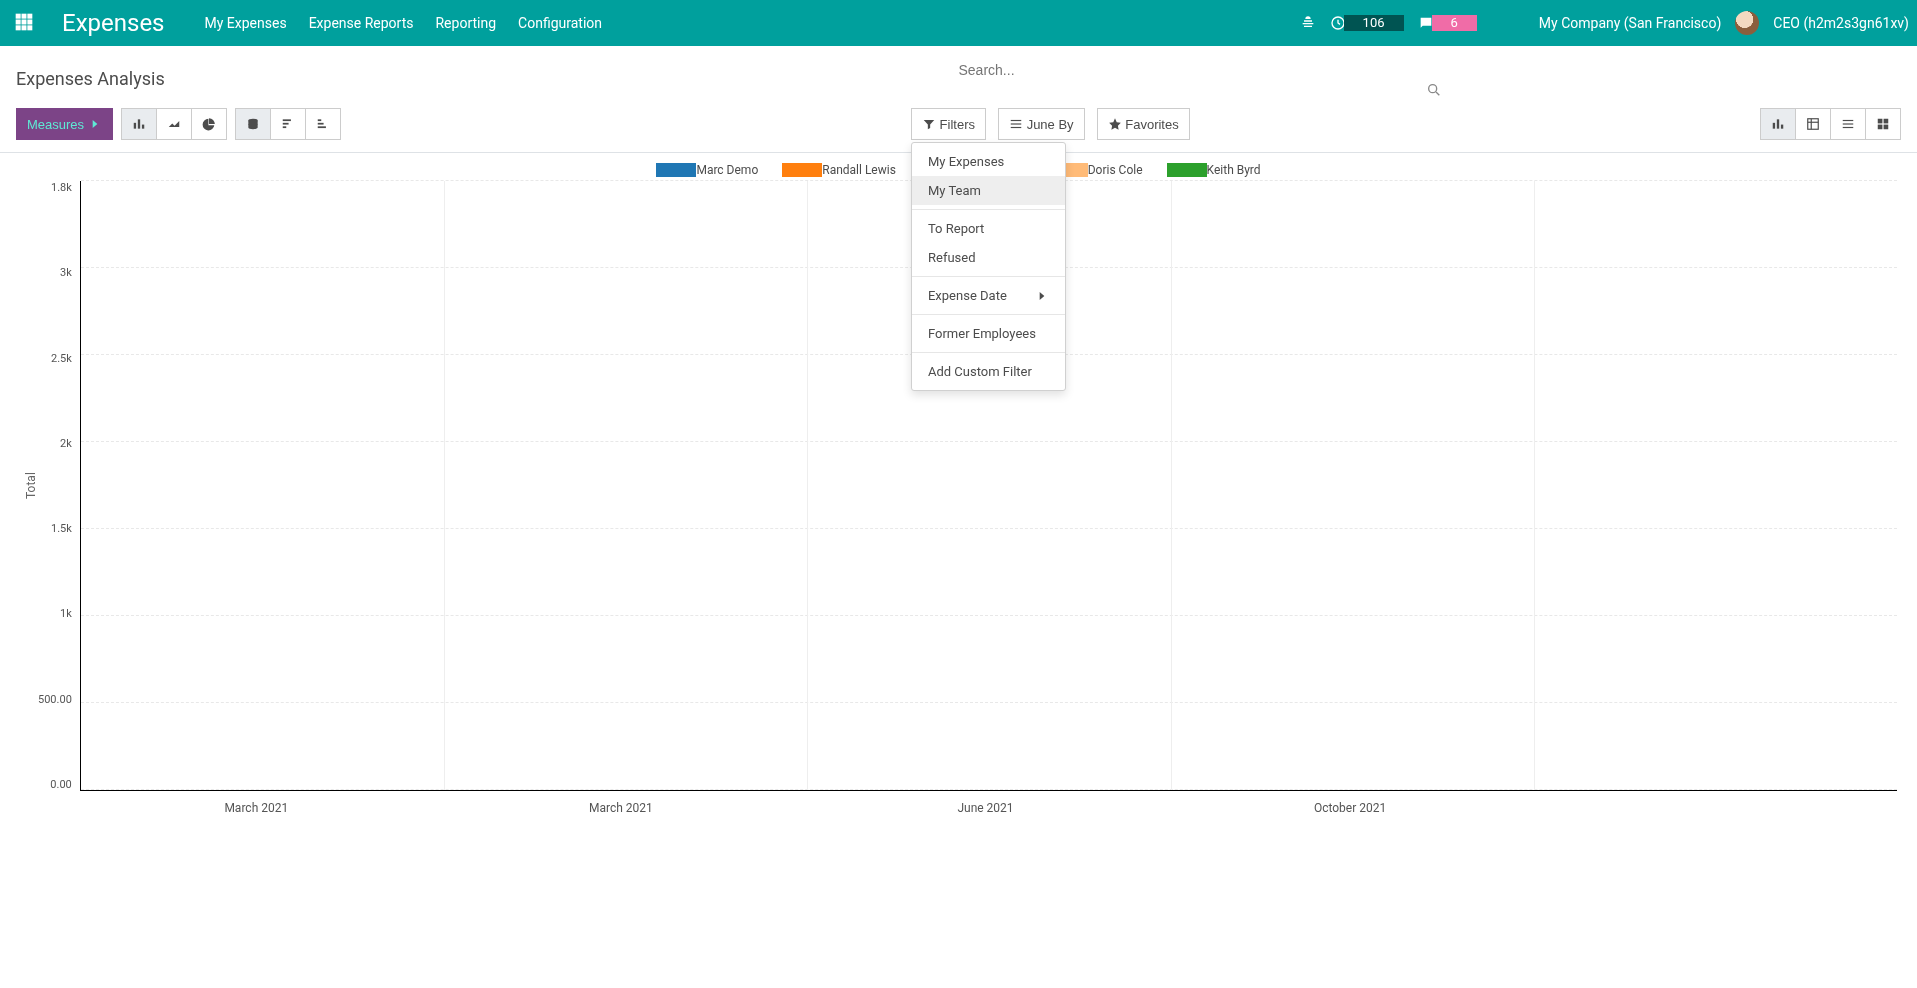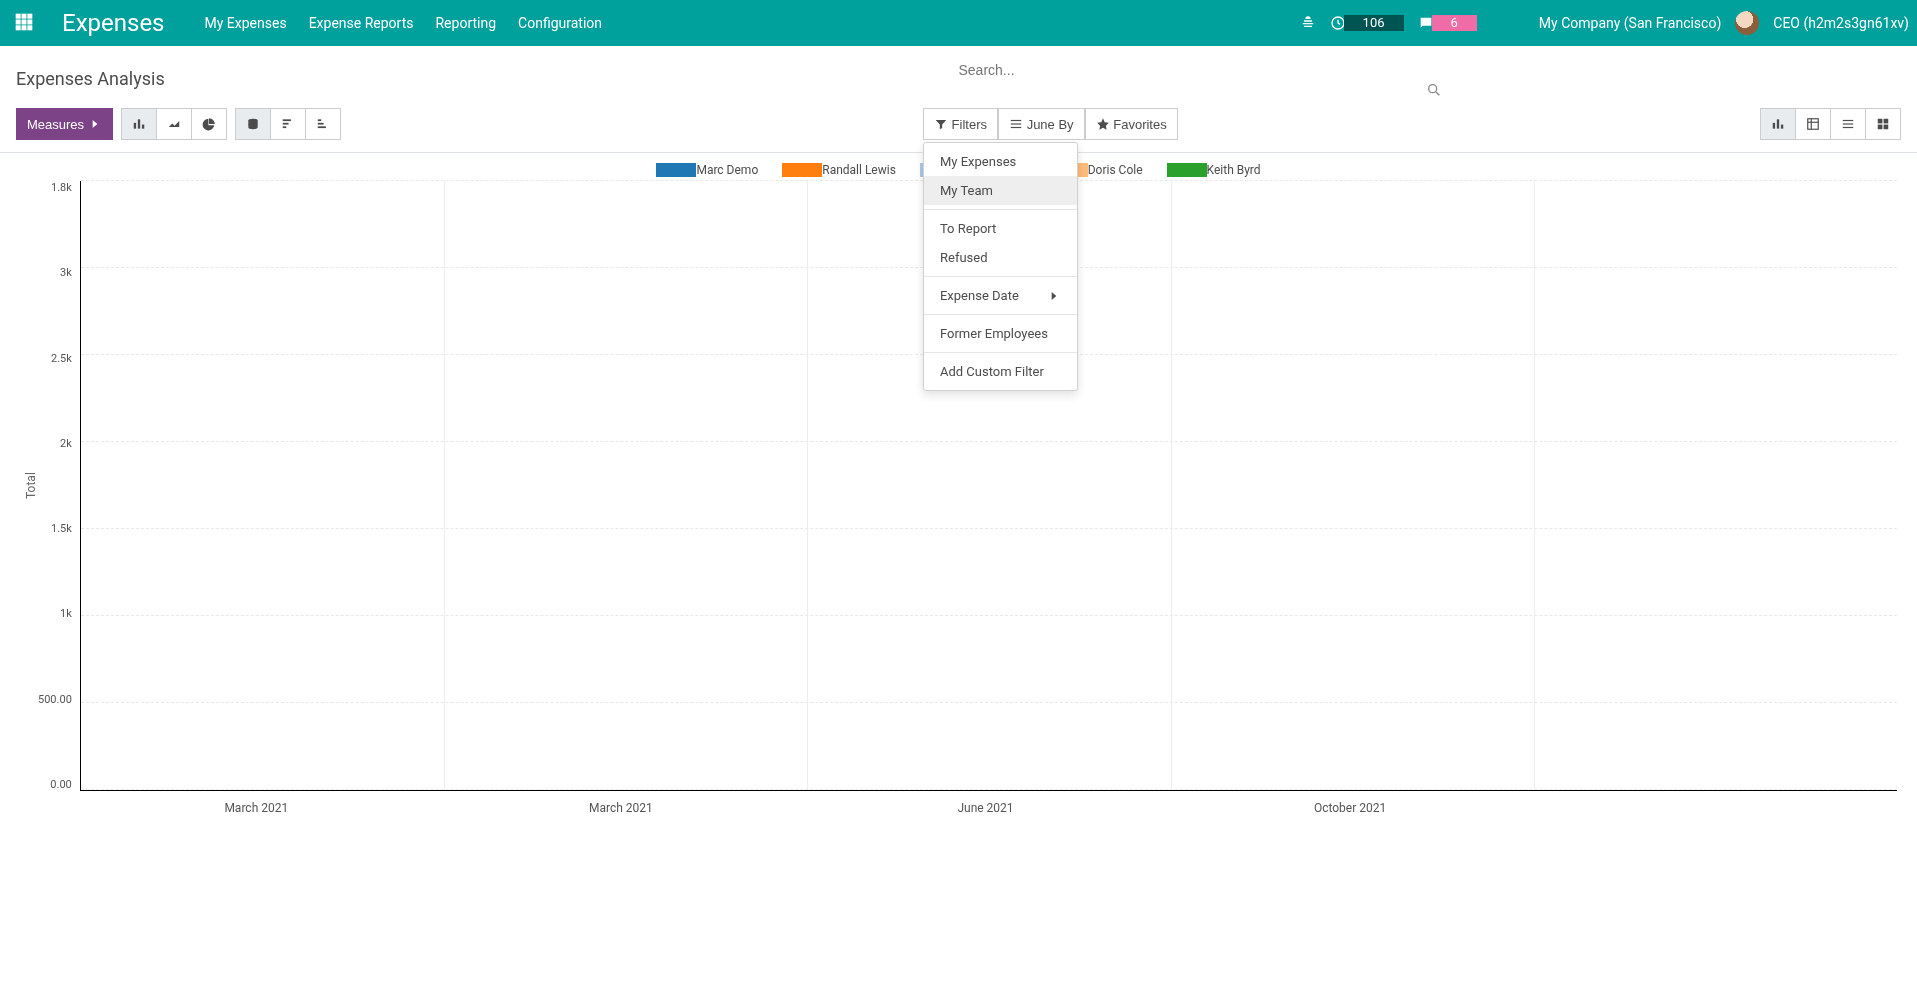--- a/index.html
+++ b/index.html
@@ -62,26 +62,26 @@
     border: none; outline: none; width: 100%; font-size: 14px; padding: 4px 0;
     background: transparent;
   }
   .searchbox .sicon { width: 16px; height: 16px; fill: #666; margin-left: 8px;}
   .cp-row2 { display: flex; align-items: center; padding-bottom: 12px;}
   .btn {
     border: 1px solid #ccc; background: #fff; color: var(--text);
     padding: 6px 10px; line-height: 1; display: inline-flex; align-items: center;
     cursor: pointer; font-size: 13px; height: 32px;
   }
-  .btn-primary { background: var(--purple); color: #ffffff; border-color: var(--purple);}
+  .btn-primary { background: var(--purple); color: #5eead4; border-color: var(--purple);}
   .btn-group { display: inline-flex; }
   .btn-group .btn + .btn { border-left: none; }
   .btn-active { background: #e9ecef; }
   .toolbar-left { display: flex; align-items: center; gap: 8px; }
-  .toolbar-center { margin-left: auto; display: flex; align-items: center; gap: 0; position: relative;}
+  .toolbar-center { margin-left: auto; display: flex; align-items: center; gap: 12px; position: relative;}
   .toolbar-right { margin-left: auto; display: flex; align-items: center; gap: 0;}
   .icon-sm { width: 14px; height: 14px; fill: currentColor; }
   
   .dropdown-menu {
     position: absolute; top: 34px; left: 0;
     background: #fff; border: 1px solid #d0d0d0; border-radius: 3px;
     min-width: 155px; box-shadow: 0 4px 10px rgba(0,0,0,0.12);
     z-index: 100; padding: 4px 0;
   }
   .dropdown-item {

